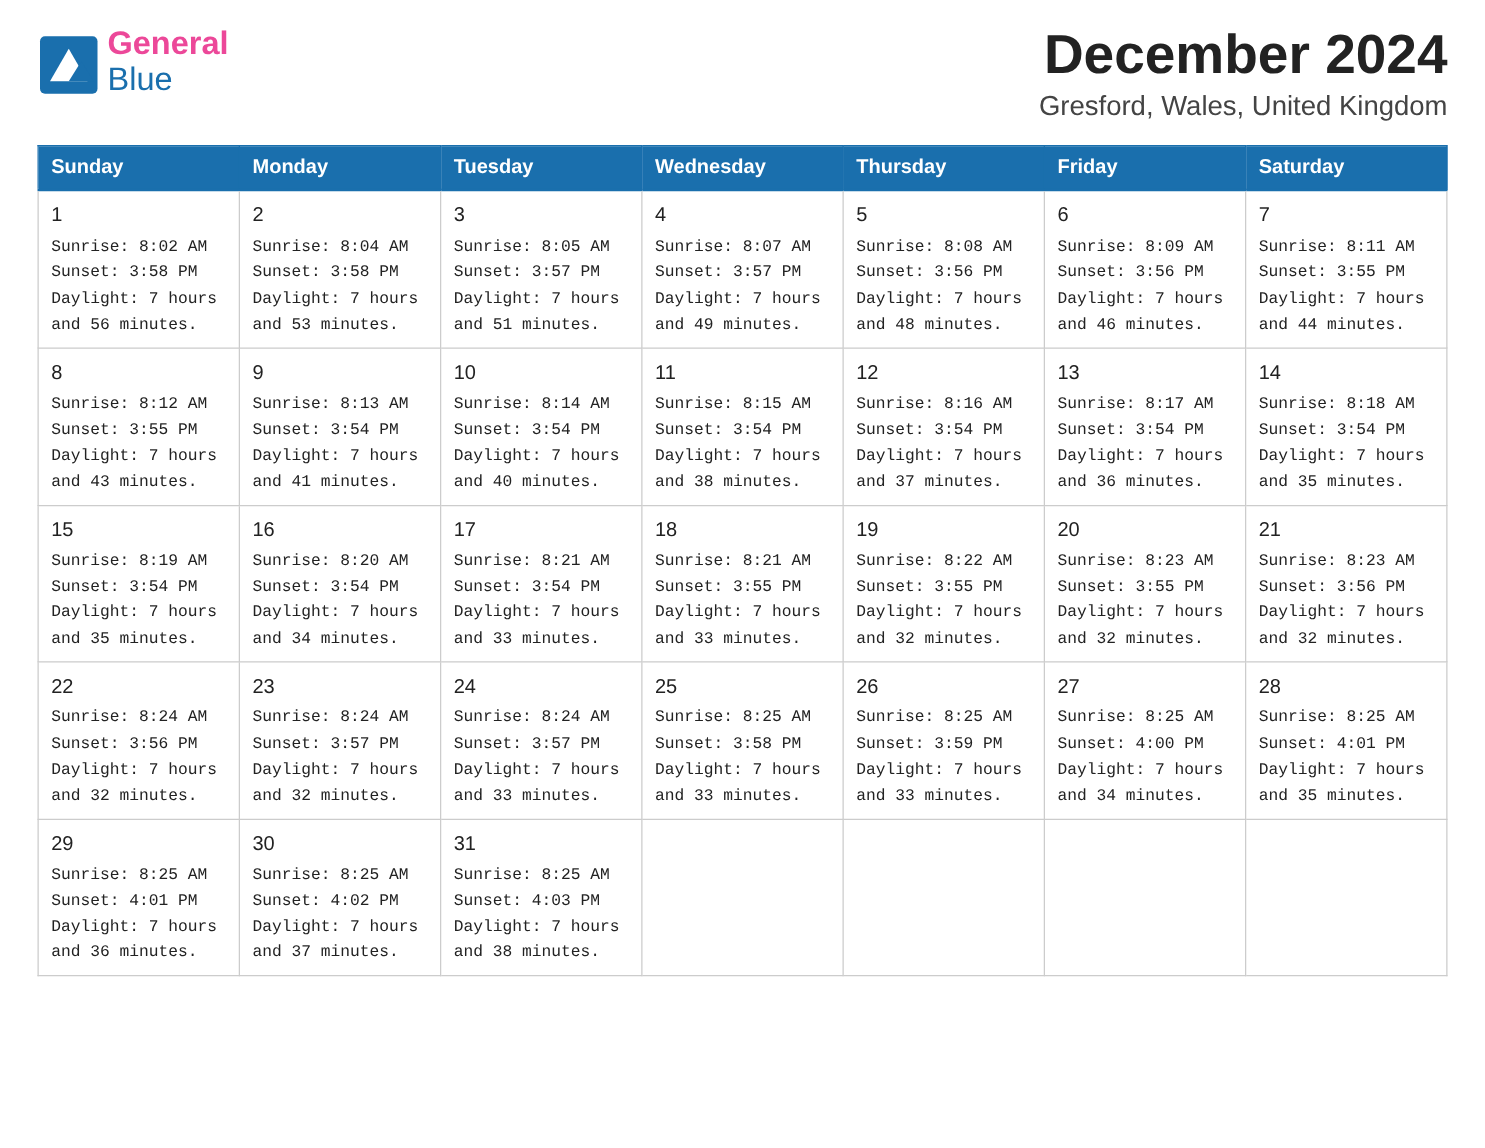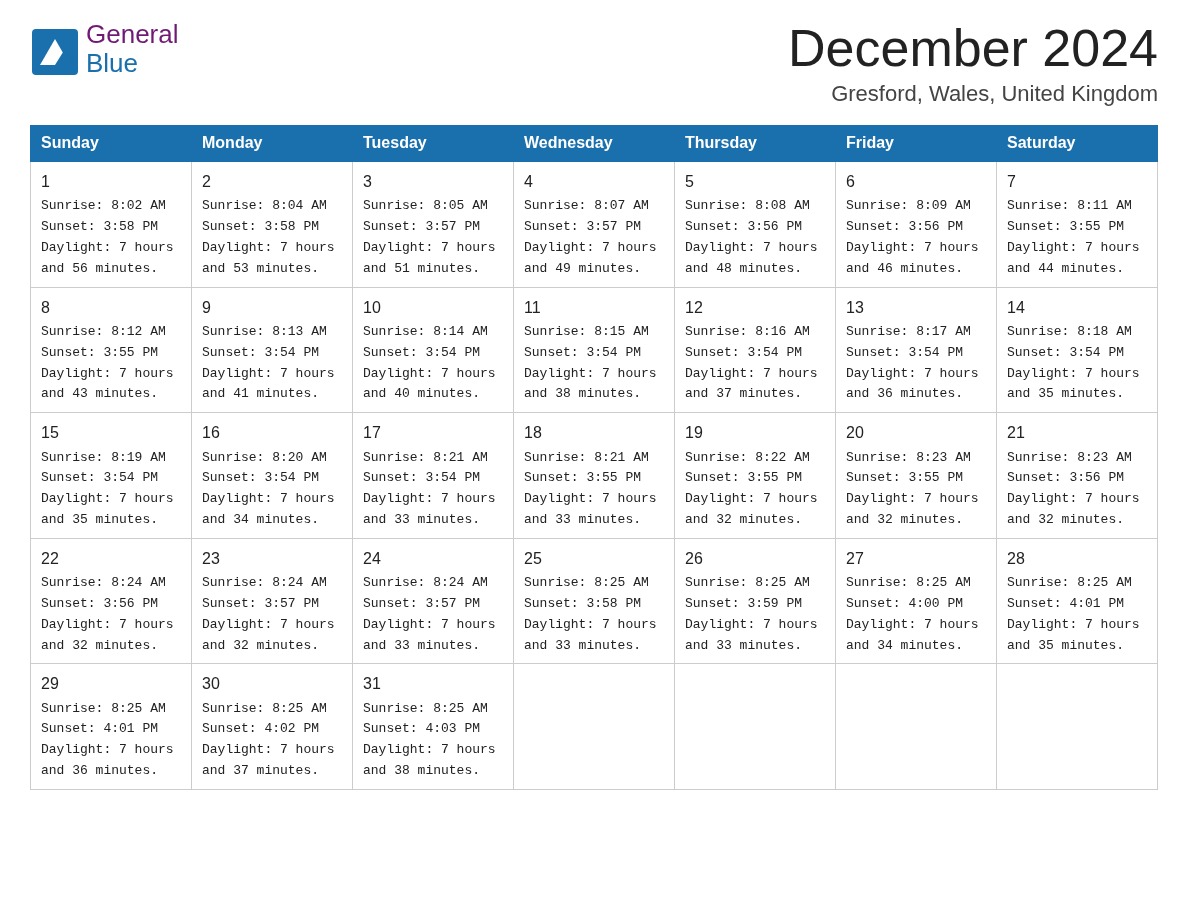--- a/index.html
+++ b/index.html
@@ -19,22 +19,22 @@
     }
     .logo {
       display: flex;
       flex-direction: column;
       align-items: flex-start;
     }
     .title-section {
       text-align: right;
     }
     .month-title {
-      font-size: 52px;
-      font-weight: normal;
+      font-size: 44px;
+      font-weight: bold;
       color: #222;
       line-height: 1.1;
     }
     .location {
       font-size: 22px;
       color: #444;
       margin-top: 4px;
       text-align: right;
     }
     table {
@@ -91,21 +91,21 @@
 
 <div class="header">
   <div class="logo">
     <div class="logo-row">
       <svg width="50" height="50" viewBox="0 0 50 50" style="margin-right:6px">
         <rect x="2" y="2" width="46" height="46" rx="4" fill="#1a6fad"></rect>
         <polygon points="10,38 25,12 40,38" fill="white"></polygon>
         <polygon points="25,38 35,22 45,38" fill="#1a6fad"></polygon>
       </svg>
       <div class="logo-name-wrap">
-        <div style="font-size:26px;font-weight:normal;color:#701a75;line-height:1.1;">
+        <div style="font-size:26px;font-weight:bold;color:#ec4899;line-height:1.1;">
           <span>General</span>
         </div>
         <div style="font-size:26px;font-weight:normal;color:#1a6fad;line-height:1.1;">
           <span>Blue</span>
         </div>
       </div>
     </div>
   </div>
   <div class="title-section">
     <div class="month-title">December 2024</div>

